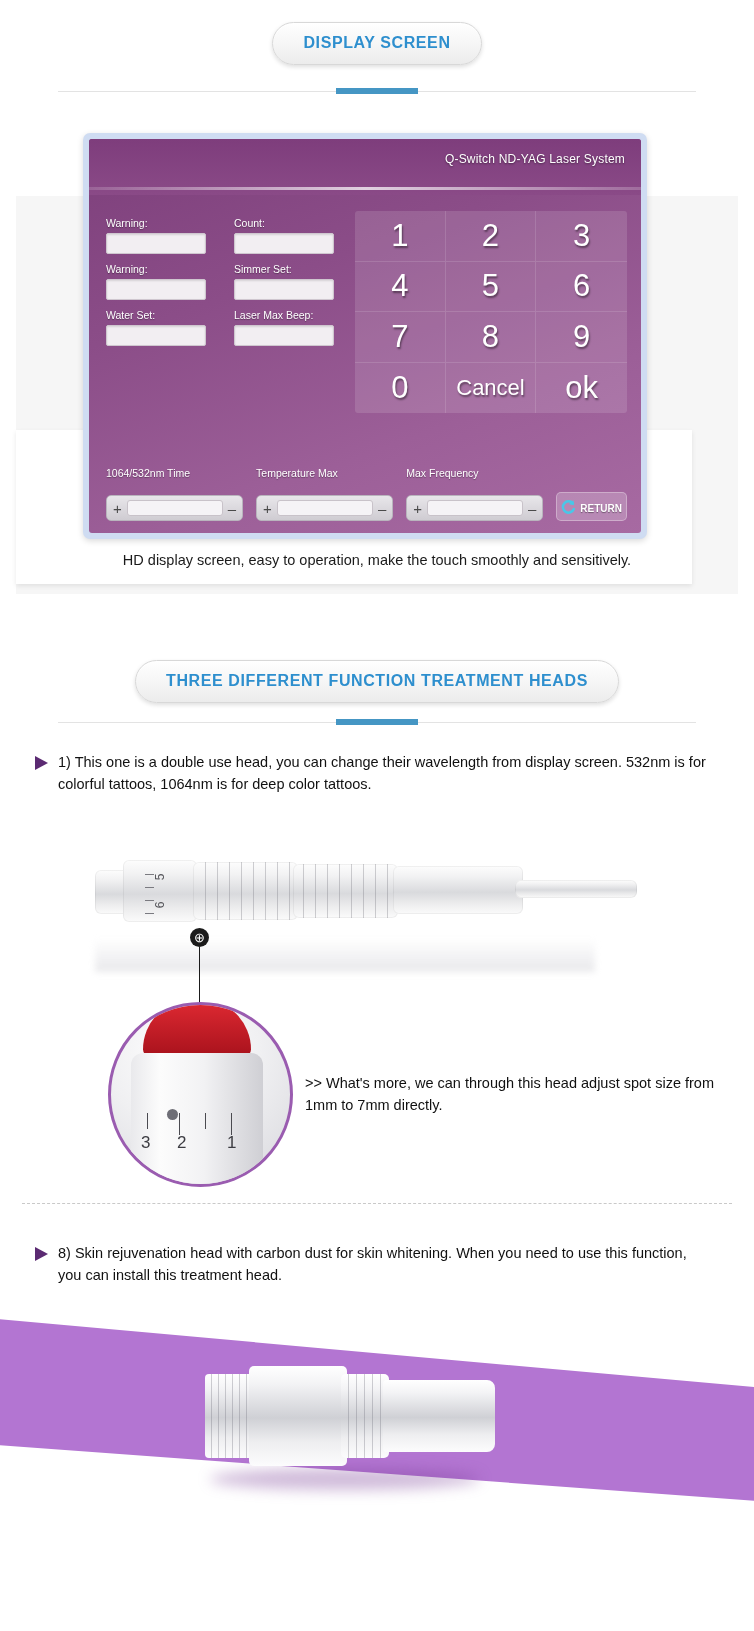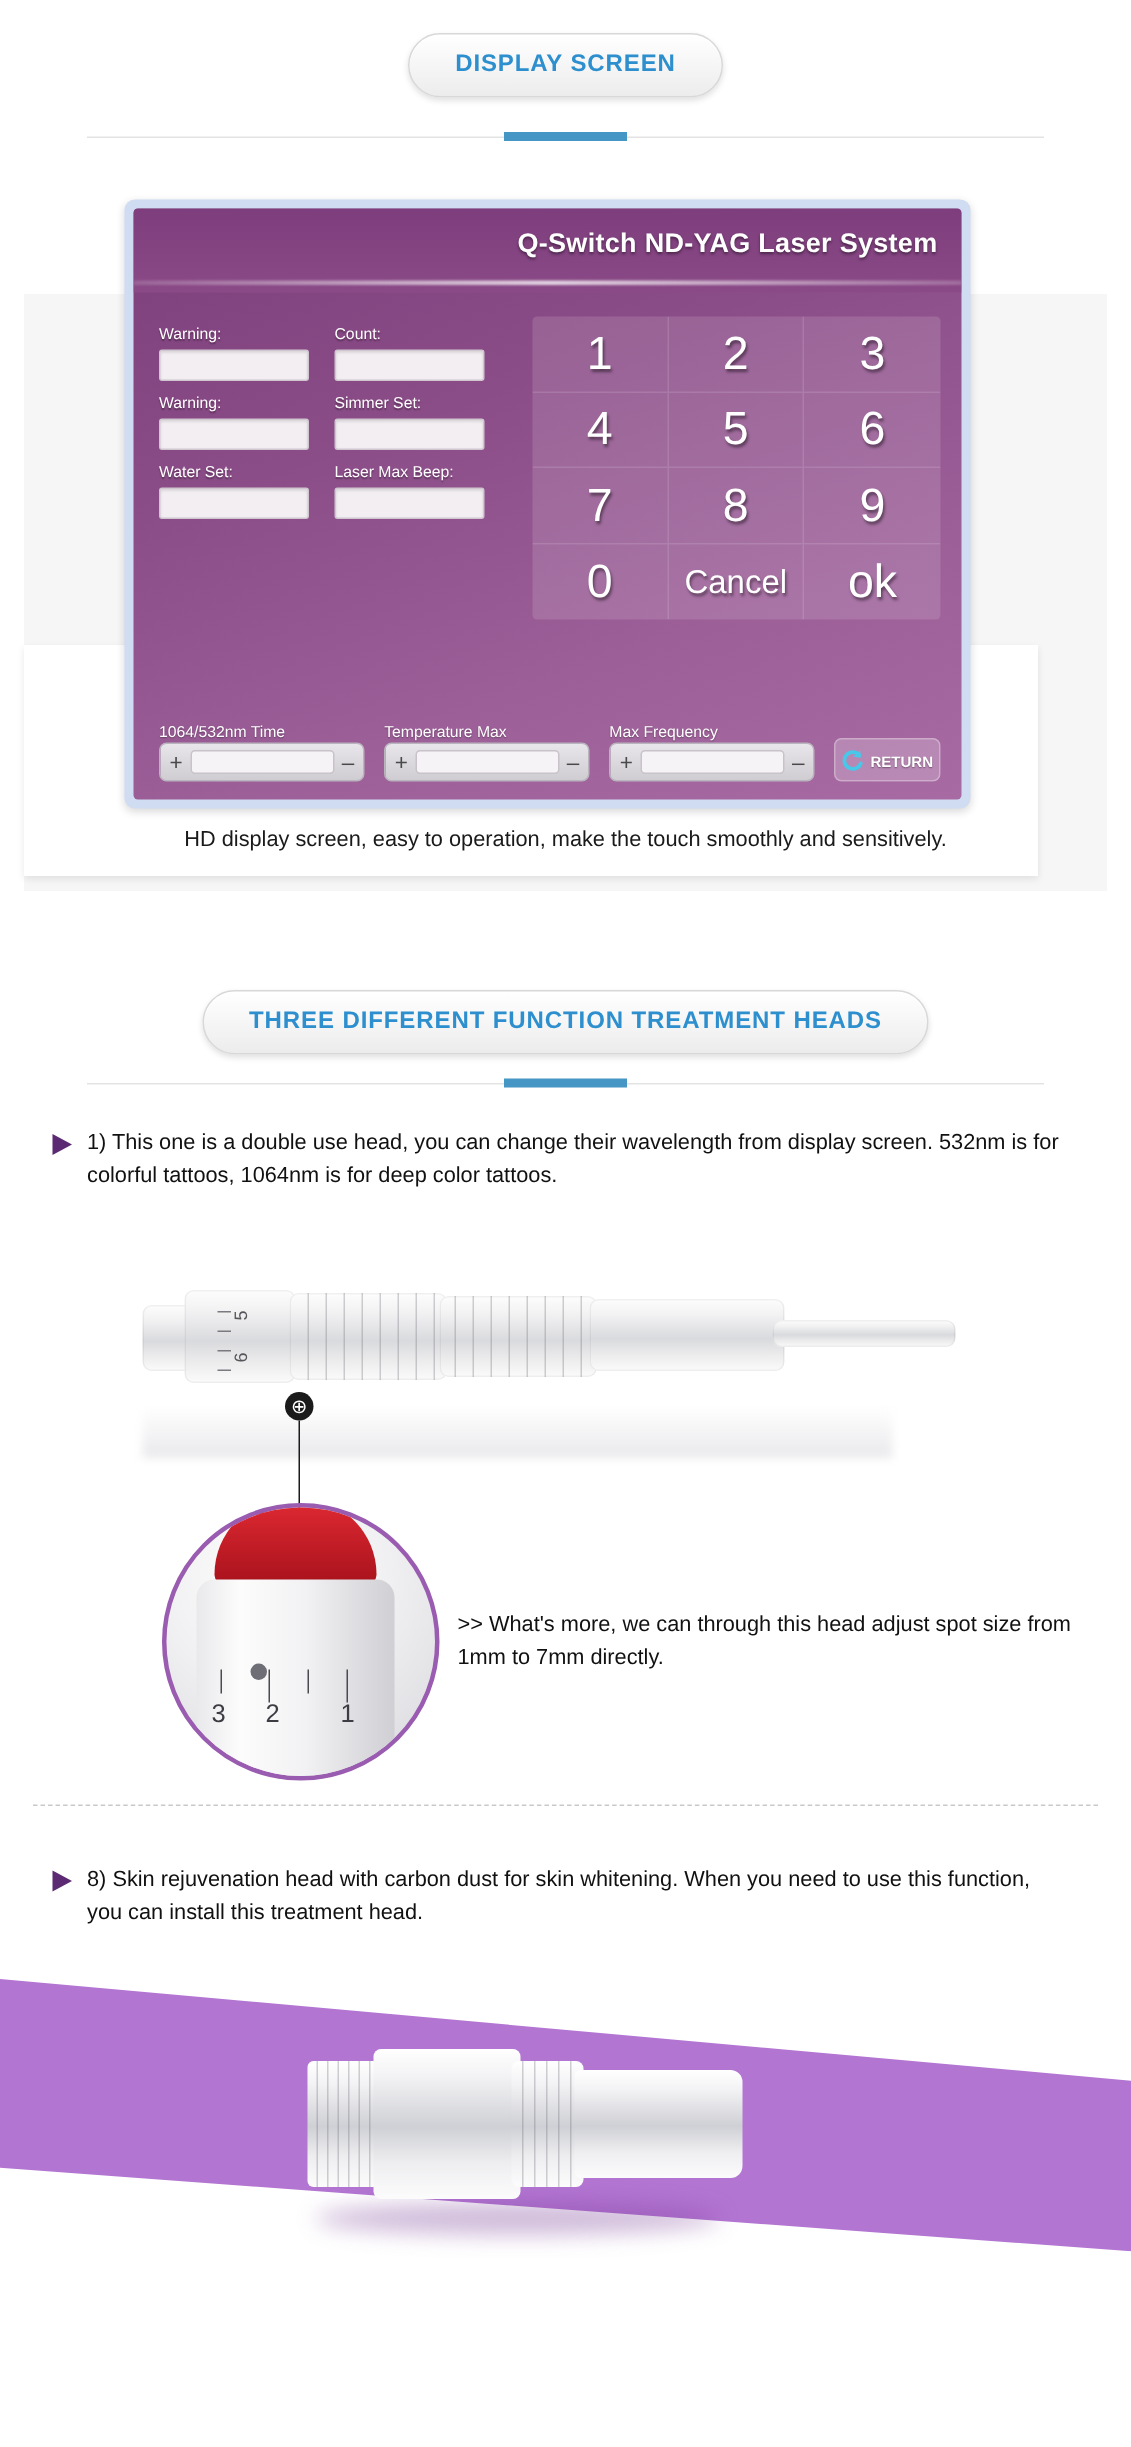--- a/index.html
+++ b/index.html
@@ -46,29 +46,29 @@
     height: 56px; position:relative;
     background: linear-gradient(#7e3d7c, #8a4a87);
   }
   .screen-head .glow {
     position:absolute; left:0; right:0; bottom:5px; height:3px;
     background: linear-gradient(90deg, rgba(255,255,255,.15), rgba(255,255,255,.75), rgba(255,255,255,.2));
     filter: blur(.6px);
   }
   .screen-title {
     position:absolute; right:16px; top:13px;
-    color:#fff; font-size:18px; font-weight:bold; letter-spacing:.2px;
+    color:#fff; font-size:12px; font-weight:normal; letter-spacing:.2px;
     text-shadow: 0 1px 2px rgba(0,0,0,.45);
   }
 
   .screen-body { position:relative; height: calc(100% - 56px); }
 
   
   .form-area { position:absolute; left:17px; top:22px; width:250px; }
-  .frow { display:flex; gap:17px; margin-bottom:9px; }
+  .frow { display:flex; gap:28px; margin-bottom:9px; }
   .fld { width:100px; }
   .fld label {
     display:block; color:#fff; font-size:10.5px; margin-bottom:4px;
     text-shadow: 0 1px 1px rgba(0,0,0,.35);
   }
   .fld .box {
     height:21px; background:#f2eef2; border:1px solid #cfc6cf;
     border-radius:2px; box-shadow: inset 0 1px 2px rgba(0,0,0,.12);
   }
   .laser-count { margin-top:2px; width:auto; }
@@ -99,21 +99,21 @@
     text-shadow: 1px 2px 2px rgba(0,0,0,.45);
   }
   .key.small { font-size:22px; }
   .key:nth-child(3n) { border-right:none; }
   .key:nth-child(n+10) { border-bottom:none; }
 
   
   .steppers { position:absolute; left:17px; right:14px; bottom:12px; display:flex; gap:13px; align-items:flex-end; }
   .stp { width:148px; }
   .stp > span {
-    display:block; color:#fff; font-size:10.5px; margin-bottom:1px;
+    display:block; color:#fff; font-size:10.5px; margin-bottom:16px;
     text-shadow:0 1px 1px rgba(0,0,0,.35);
   }
   .stp-ctrl {
     display:flex; align-items:center; gap:5px;
     background: linear-gradient(#e8e6ea,#cfccd2);
     border:1px solid #b9b4bd; border-radius:5px; padding:4px 6px;
   }
   .stp-ctrl b { font-size:15px; color:#4a4a4a; font-weight:normal; line-height:1; }
   .stp-ctrl .val {
     flex:1; height:16px; background:#f5f3f6; border:1px solid #c8c2c9; border-radius:3px;

